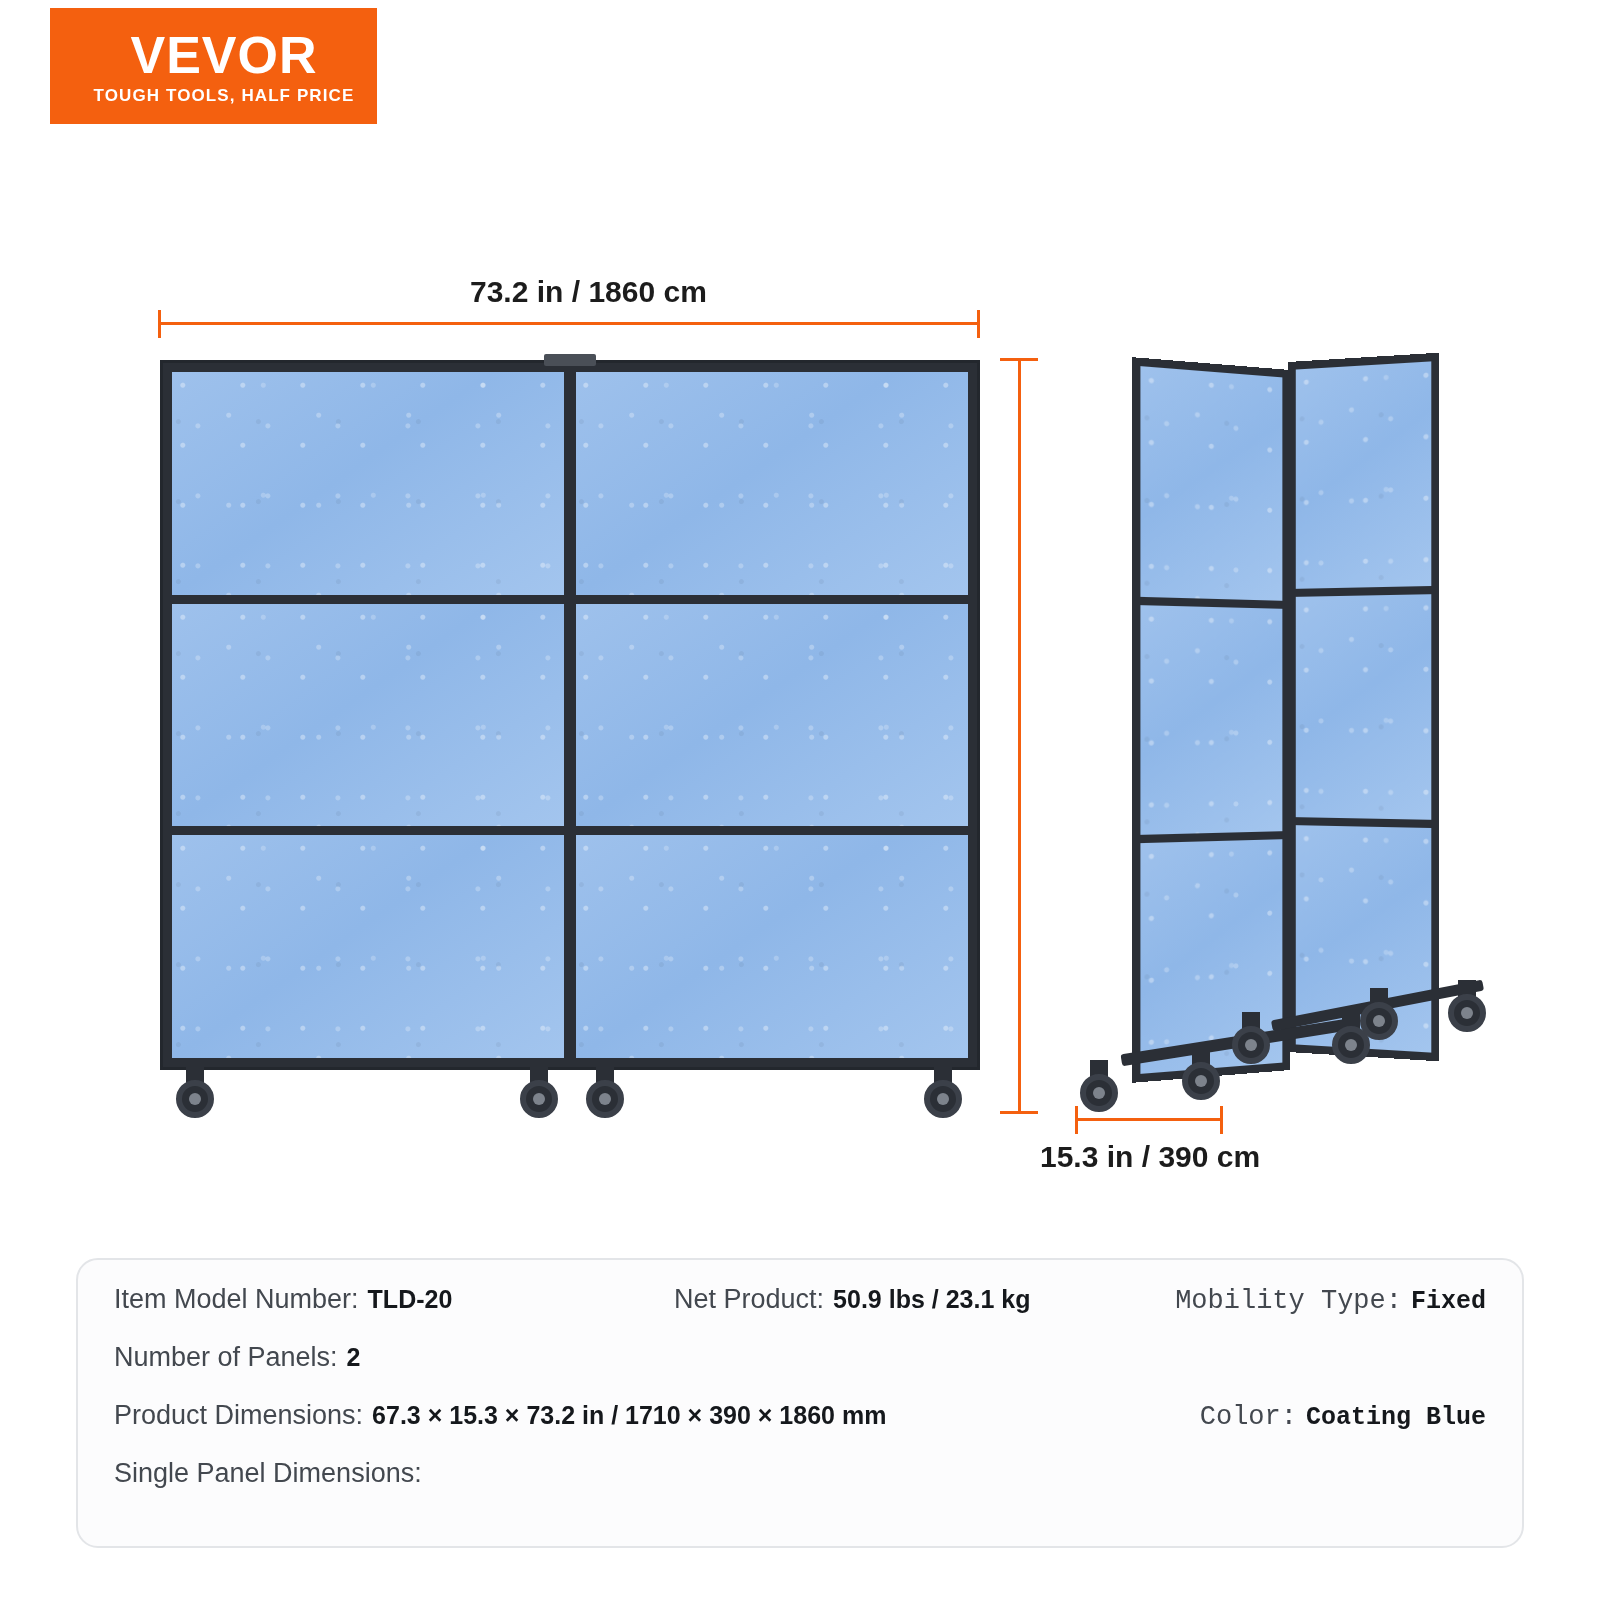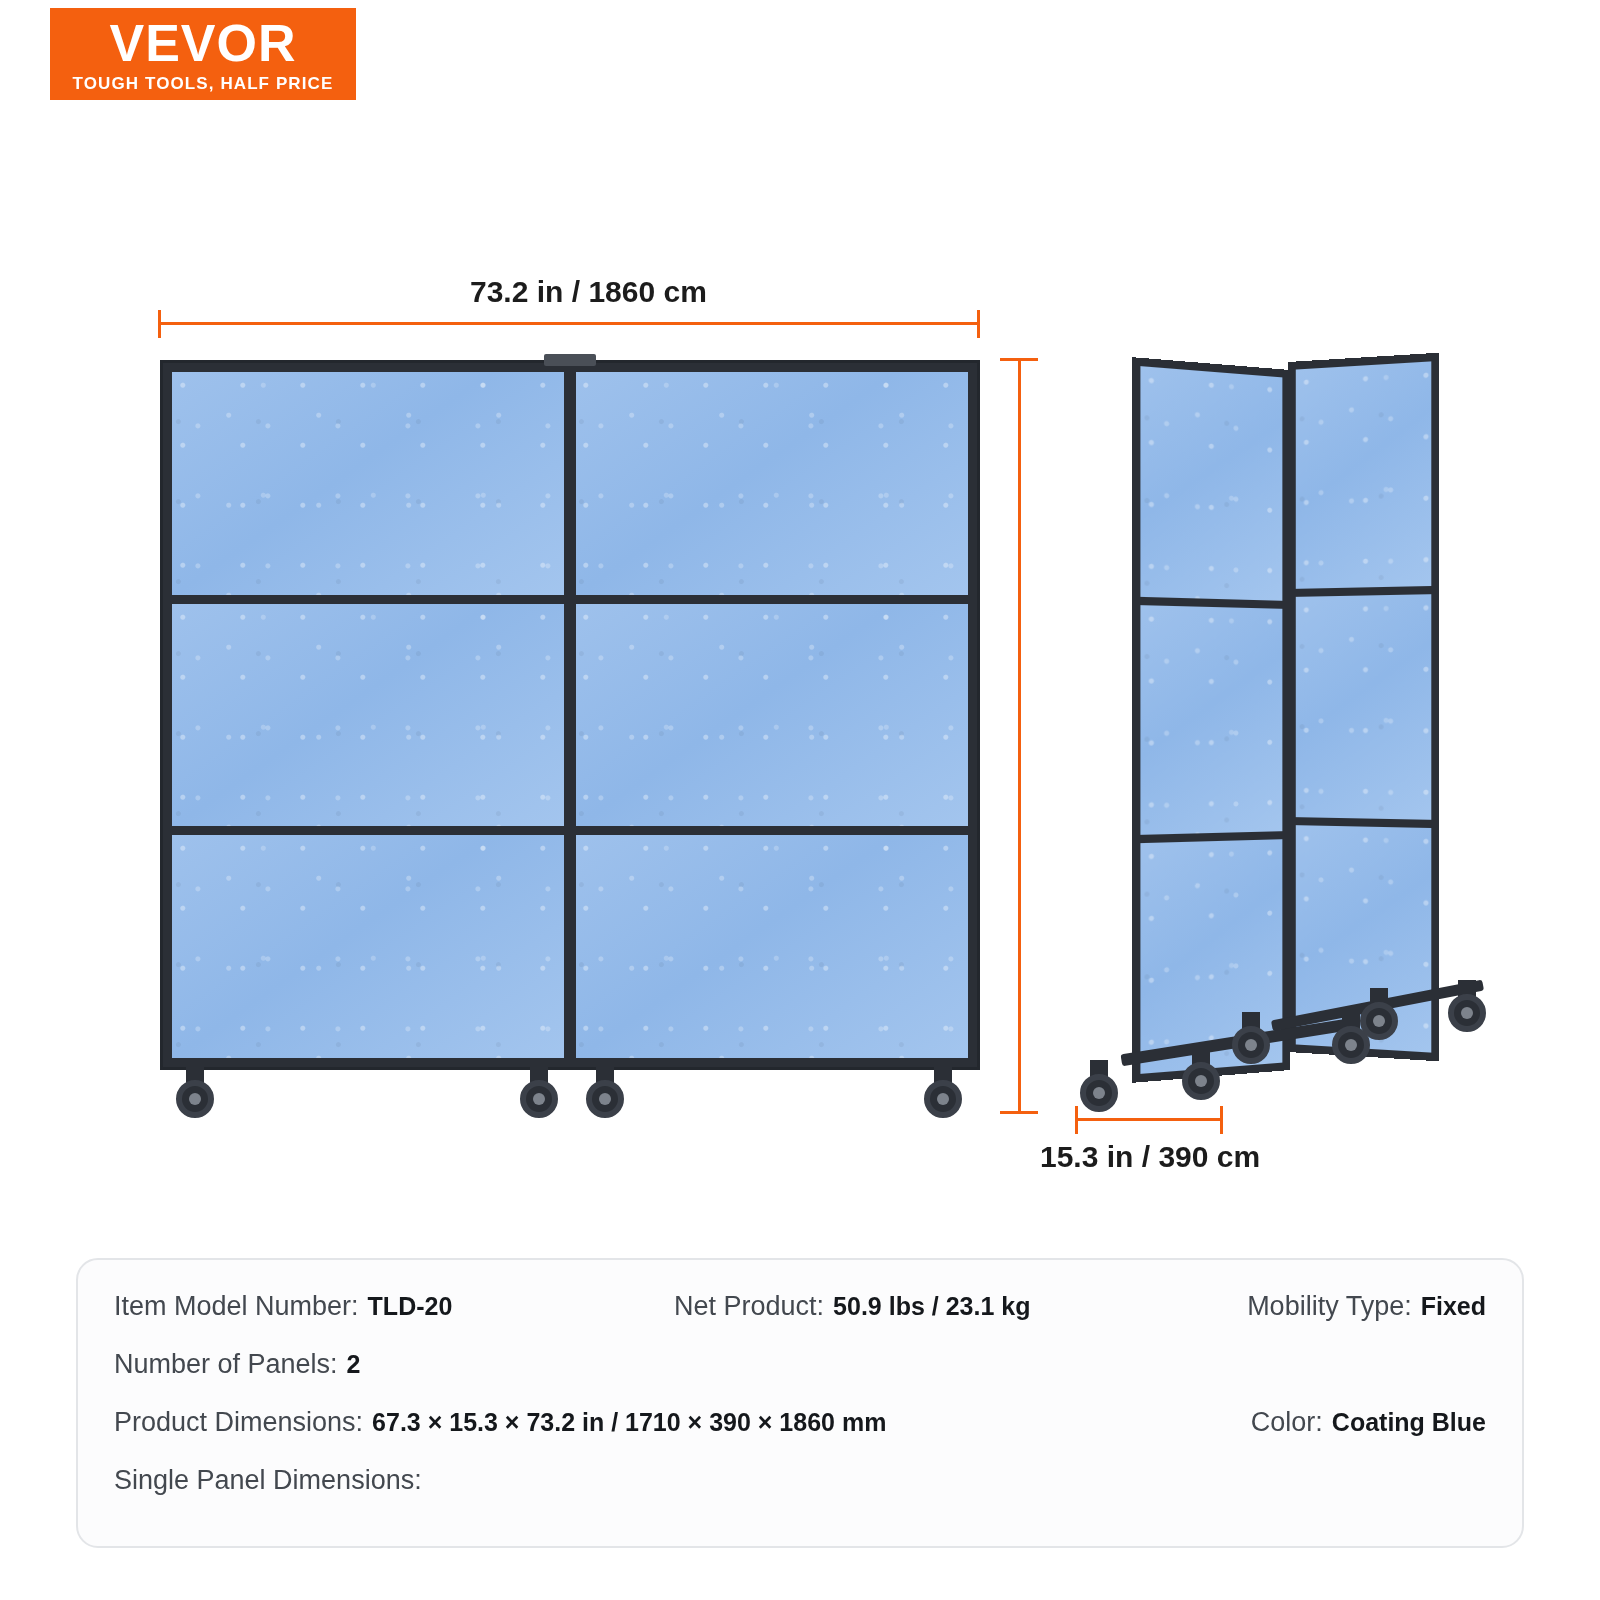--- a/index.html
+++ b/index.html
@@ -14,26 +14,27 @@
     position: relative;
     overflow: hidden;
   }
 
   
   .logo-box {
     position: absolute;
     left: 50px;
     top: 8px;
     width: 306px;
-    height: 92px;
+    height: 116px;
     background: #f4600f;
     display: flex;
     flex-direction: column;
     align-items: center;
     justify-content: center;
+    padding-left: 21px;
   }
   .logo-word {
     color: #ffffff;
     font-size: 52px;
     font-weight: bold;
     letter-spacing: 1px;
     line-height: 1;
     margin-bottom: 6px;
   }
   .logo-tag {
@@ -191,21 +192,21 @@
   .spec-card {
     position: absolute;
     left: 76px;
     top: 1258px;
     width: 1448px;
     height: 290px;
     border: 2px solid #e3e5e8;
     border-radius: 22px;
     background: #fcfcfd;
     box-sizing: border-box;
-    padding: 31px 36px;
+    padding: 24px 36px;
   }
   .spec-row {
     display: flex;
     align-items: baseline;
     height: 58px;
   }
   .spec-item {
     display: flex;
     align-items: baseline;
     white-space: nowrap;
@@ -216,21 +217,21 @@
   }
   .spec-value {
     font-size: 25px;
     color: #15181c;
     font-weight: bold;
     margin-left: 9px;
     text-align: right;
   }
   .col-a { width: 560px; }
   .col-b { flex: 1; }
-  .col-c { text-align: right; }
+  .col-c { text-align: right; font-family: Liberation Mono, monospace; }
 </style>
 </head>
 <body>
 
 <div class="logo-box">
   <div class="logo-word">VEVOR</div>
   <div class="logo-tag">TOUGH TOOLS, HALF PRICE</div>
 </div>
 
 <div class="diagram">

